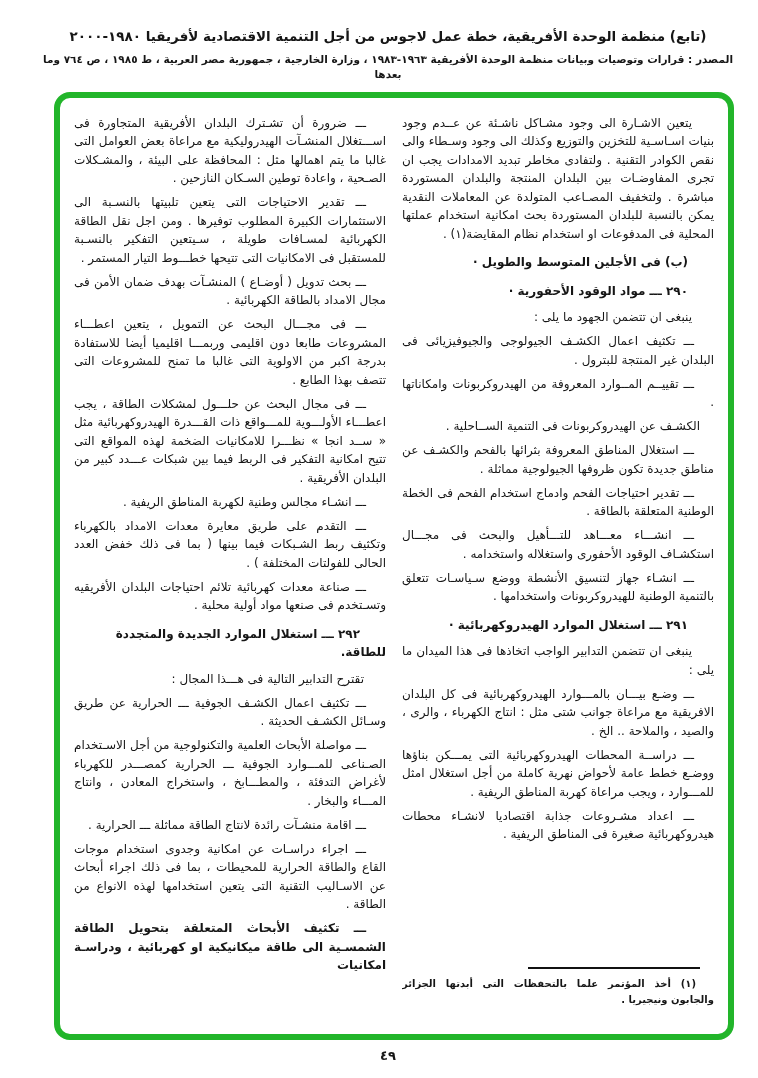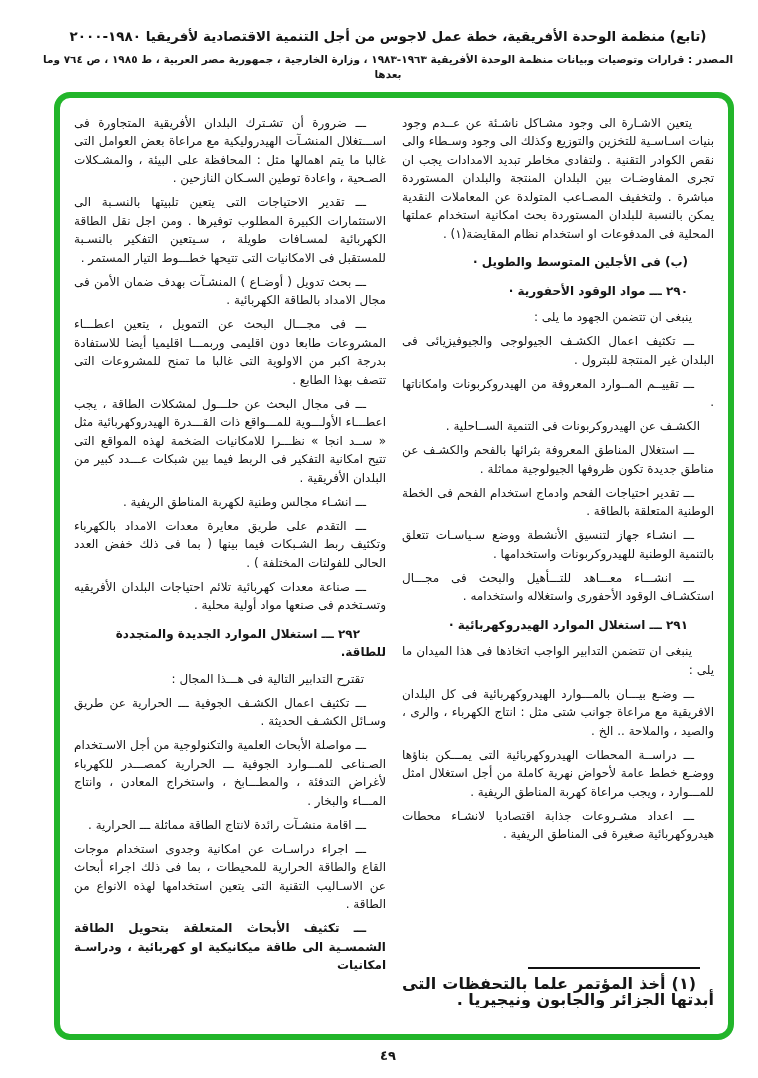--- a/index.html
+++ b/index.html
@@ -88,21 +88,21 @@
     padding-top:4px;
   }
   .footnote-rule{
     border:none;
     border-top:2.5px solid #111;
     width:55%;
     margin:0 14px 7px auto;  
     margin-right:14px;
   }
   .footnote-text{
-    font-size:16px;
+    font-size:10px;
     font-weight:700;
     line-height:16px;
     text-align:justify;
     text-indent:18px;
     margin:0;
   }
 
   
   .page-number{
     position:absolute;
@@ -130,22 +130,22 @@
         <div>
             <p class="blk para">يتعين الاشـارة الى وجود مشـاكل ناشـئة عن عــدم وجود بنيات اسـاسـية للتخزين والتوزيع وكذلك الى وجود وسـطاء والى نقص الكوادر التقنية . ولتفادى مخاطر تبديد الامدادات يجب ان تجرى المفاوضـات بين البلدان المنتجة والبلدان المستوردة مباشرة . ولتخفيف المصـاعب المتولدة عن المعاملات النقدية يمكن بالنسبة للبلدان المستوردة بحث امكانية استخدام عملتها المحلية فى المدفوعات او استخدام نظام المقايضة(١) .</p>
             <p class="blk heading">(ب) فى الأجلين المتوسط والطويل ·</p>
             <p class="blk heading">٢٩٠ ـــ مواد الوقود الأحفورية ·</p>
             <p class="blk para">ينبغى ان تتضمن الجهود ما يلى :</p>
             <p class="blk dash">ـــ تكثيف اعمال الكشـف الجيولوجى والجيوفيزيائى فى البلدان غير المنتجة للبترول .</p>
             <p class="blk dash">ـــ تقييــم المــوارد المعروفة من الهيدروكربونات وامكاناتها .</p>
             <p class="blk line">الكشـف عن الهيدروكربونات فى التنمية الســاحلية .</p>
             <p class="blk dash">ـــ استغلال المناطق المعروفة بثرائها بالفحم والكشـف عن مناطق جديدة تكون ظروفها الجيولوجية مماثلة .</p>
             <p class="blk dash">ـــ تقدير احتياجات الفحم وادماج استخدام الفحم فى الخطة الوطنية المتعلقة بالطاقة .</p>
+            <p class="blk dash">ـــ انشـــاء معـــاهد للتـــأهيل والبحث فى مجـــال استكشـاف الوقود الأحفورى واستغلاله واستخدامه .</p>
             <p class="blk dash">ـــ انشـاء جهاز لتنسيق الأنشطة ووضع سـياسـات تتعلق بالتنمية الوطنية للهيدروكربونات واستخدامها .</p>
-            <p class="blk dash">ـــ انشـــاء معـــاهد للتـــأهيل والبحث فى مجـــال استكشـاف الوقود الأحفورى واستغلاله واستخدامه .</p>
             <p class="blk heading">٢٩١ ـــ استغلال الموارد الهيدروكهربائية ·</p>
             <p class="blk para">ينبغى ان تتضمن التدابير الواجب اتخاذها فى هذا الميدان ما يلى :</p>
             <p class="blk dash">ـــ وضـع بيـــان بالمـــوارد الهيدروكهربائية فى كل البلدان الافريقية مع مراعاة جوانب شتى مثل : انتاج الكهرباء ، والرى ، والصيد ، والملاحة .. الخ .</p>
             <p class="blk dash">ـــ دراســة المحطات الهيدروكهربائية التى يمـــكن بناؤها ووضـع خطط عامة لأحواض نهرية كاملة من أجل استغلال امثل للمـــوارد ، ويجب مراعاة كهربة المناطق الريفية .</p>
             <p class="blk dash">ـــ اعداد مشـروعات جذابة اقتصاديا لانشـاء محطات هيدروكهربائية صغيرة فى المناطق الريفية .</p>
           </div>
         <div class="footnote-area">
           <hr class="footnote-rule">
           <p class="footnote-text">(١) أخذ المؤتمر علما بالتحفظات التى أبدتها الجزائر والجابون ونيجيريا .</p>
         </div>

